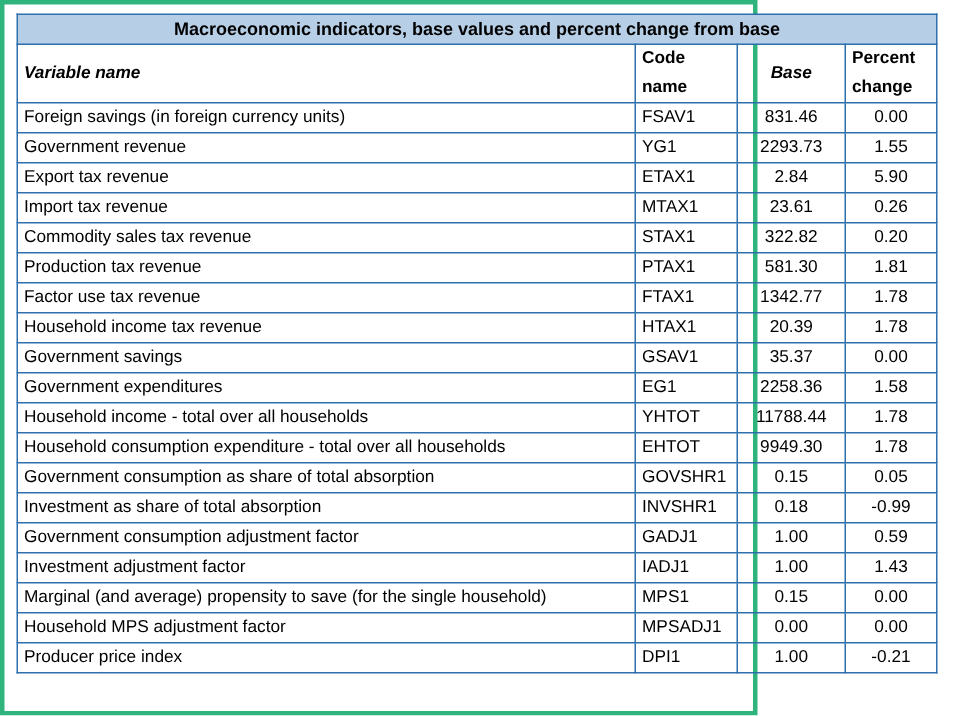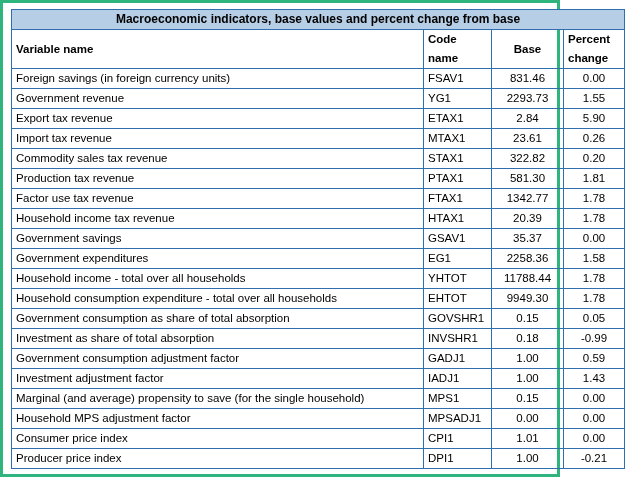--- a/index.html
+++ b/index.html
@@ -8,21 +8,21 @@
     background: #ffffff;
   }
   body {
     width: 635px;
     height: 477px;
     font-family: "Liberation Sans", sans-serif;
     overflow: hidden;
   }
   #page {
     box-sizing: border-box;
-    width: 560px;
+    width: 505px;
     height: 477px;
     border: 3px solid #2eb47c;
     background: #ffffff;
     padding: 6px 8px 6px 8px;
   }
   table.sheet {
     border-collapse: collapse;
     width: 100%;
     table-layout: fixed;
     font-size: 11.5px;
@@ -48,20 +48,21 @@
   .hdr {
     font-weight: bold;
     vertical-align: bottom;
     height: 38px;
     line-height: 17px;
     white-space: normal;
   }
   .hdr-var {
     vertical-align: bottom;
     padding-bottom: 1px;
+    font-style: italic;
   }
   .hdr-code {
     vertical-align: top;
     padding-top: 1px;
   }
   .num {
     text-align: center;
   }
   .col-name { width: 412px; }
   .col-code { width: 68px; }
@@ -200,26 +201,20 @@
           <td class="num">0.15</td>
           <td class="num">0.00</td>
         </tr>
         <tr>
           <td>Household MPS adjustment factor</td>
           <td>MPSADJ1</td>
           <td class="num">0.00</td>
           <td class="num">0.00</td>
         </tr>
         <tr>
-          <td>Consumer price index</td>
-          <td>CPI1</td>
-          <td class="num">1.01</td>
-          <td class="num">0.00</td>
-        </tr>
-        <tr>
           <td>Producer price index</td>
           <td>DPI1</td>
           <td class="num">1.00</td>
           <td class="num">-0.21</td>
         </tr>
       </tbody>
   </table>
 </div>
 
 </body></html>

